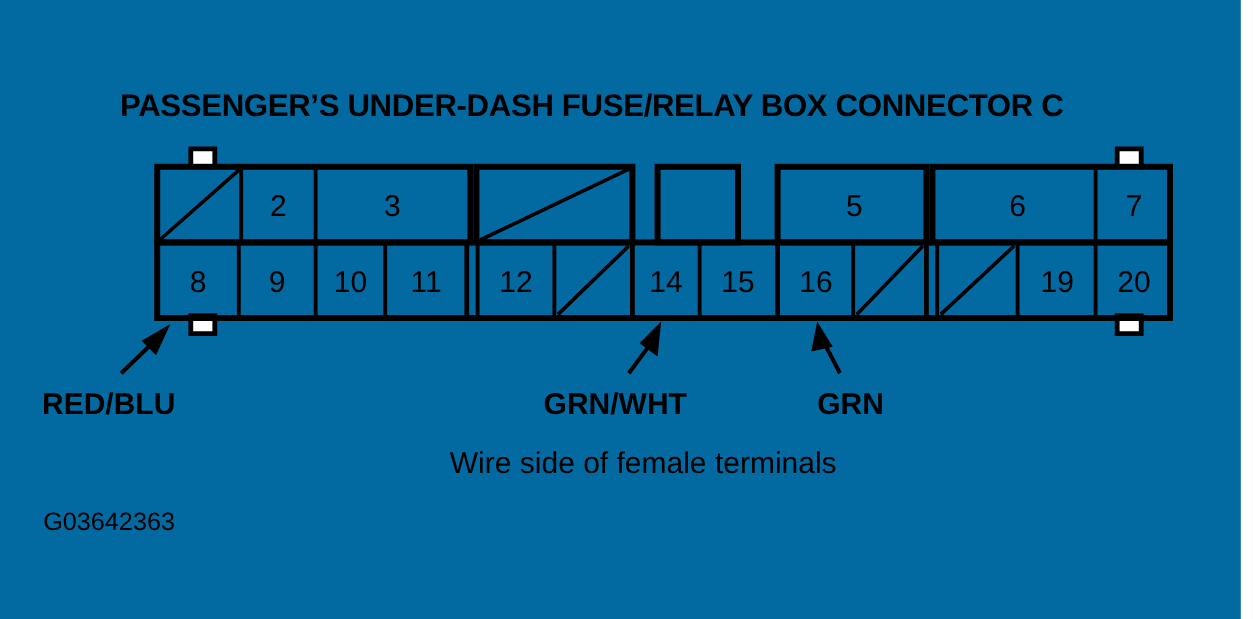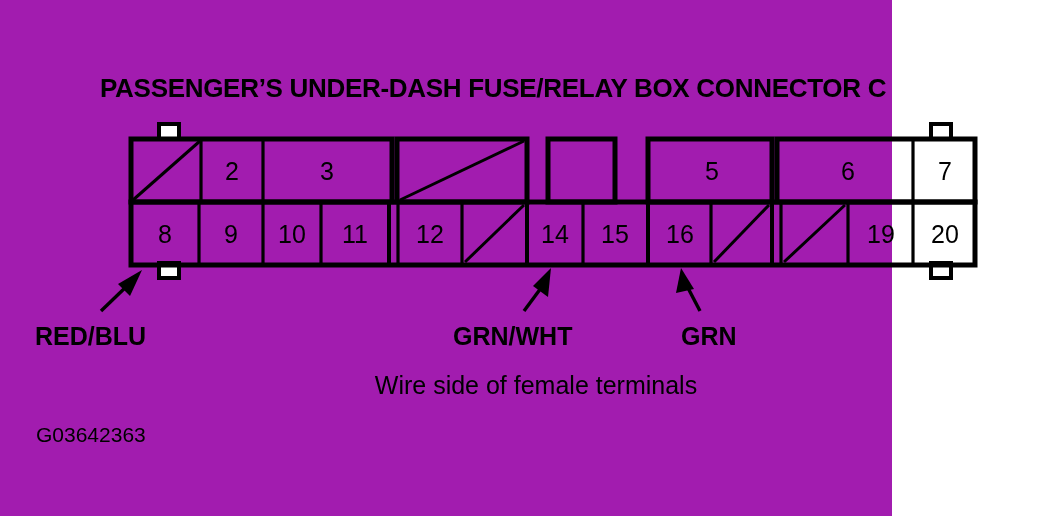--- a/index.html
+++ b/index.html
@@ -8,23 +8,23 @@
     background: #ffffff;
   }
   body {
     width: 1044px;
     height: 516px;
     overflow: hidden;
     font-family: "Liberation Sans", sans-serif;
   }
   #diagram-root {
     position: relative;
-    width: 892px;
+    width: 1034px;
     height: 516px;
-    background: #a21caf;
+    background: #0369a1;
     text-align: center;
   }
   svg#connector-svg {
     position: absolute;
     top: 0;
     left: 0;
     width: 1044px;
     height: 516px;
     display: block;
   }

